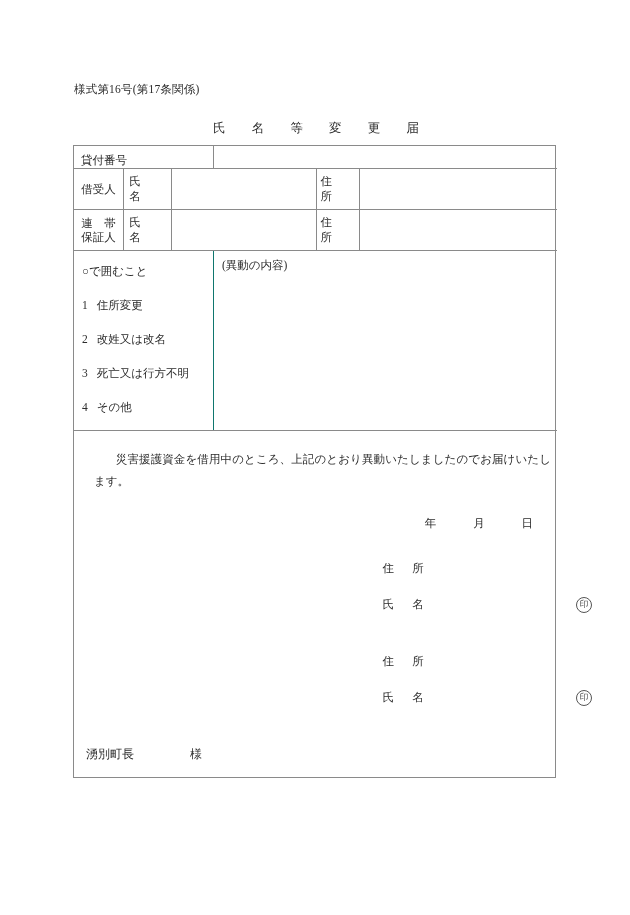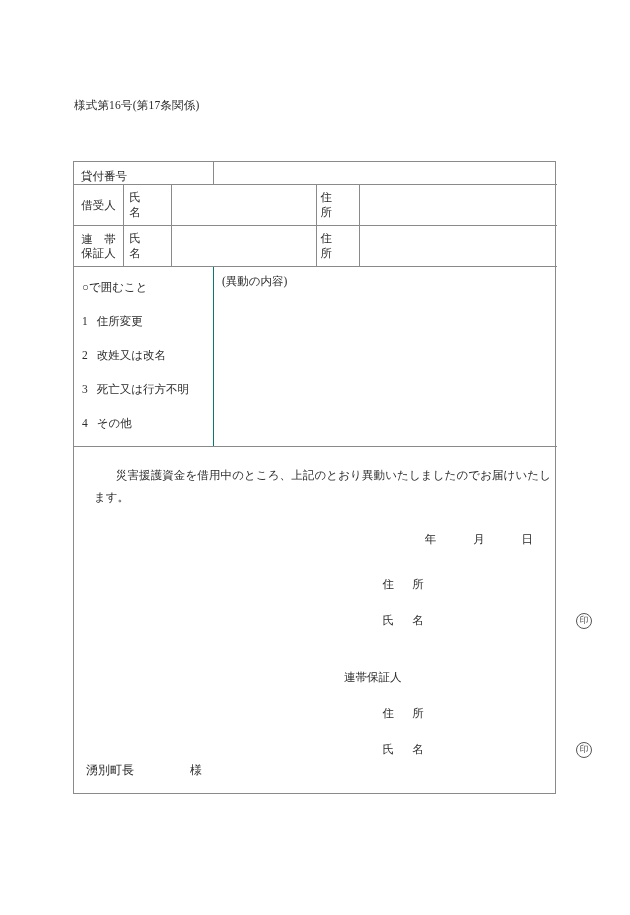--- a/index.html
+++ b/index.html
@@ -13,21 +13,20 @@
     position: relative;
     font-family: "Liberation Serif", "DejaVu Serif", serif;
     color: #2b2b2b;
     -webkit-font-smoothing: antialiased;
   }
   .page {
     position: absolute;
     inset: 0;
     width: 630px;
     height: 668px;
-    margin-top: 16px;
   }
 
   
   .form-code {
     position: absolute;
     left: 74px;
     top: 82px;
     font-size: 11.5px;
     letter-spacing: 0.2px;
     white-space: nowrap;
@@ -199,20 +198,21 @@
     white-space: nowrap;
   }
   .addressee .hon { margin-left: 56px; }
 </style>
 </head>
 <body>
 
 <div class="page">
 
   <div class="form-code">様式第16号(第17条関係)</div>
+  <div class="doc-title">氏　　名　　等　　変　　更　　届</div>
 
   <div class="form-box">
 
     <div class="loan-row">
       <span class="cap">貸付番号</span>
     </div>
     <div class="loan-strip-line"></div>
 
     <div class="person-row r1">
       <div class="cell bd c-role">借受人</div>
@@ -278,21 +278,20 @@
       <div class="sig-line">
         <span class="sp2">住　所</span>
       </div>
       <div class="sig-line">
         <span class="sp2">氏　名</span>
         <span class="seal">印</span>
       </div>
     </div>
 
     <div class="sig-block b2">
-      <div class="sig-head">連帯保証人</div>
       <div class="sig-line">
         <span class="sp2">住　所</span>
       </div>
       <div class="sig-line">
         <span class="sp2">氏　名</span>
         <span class="seal">印</span>
       </div>
     </div>
 
     <div class="addressee">

